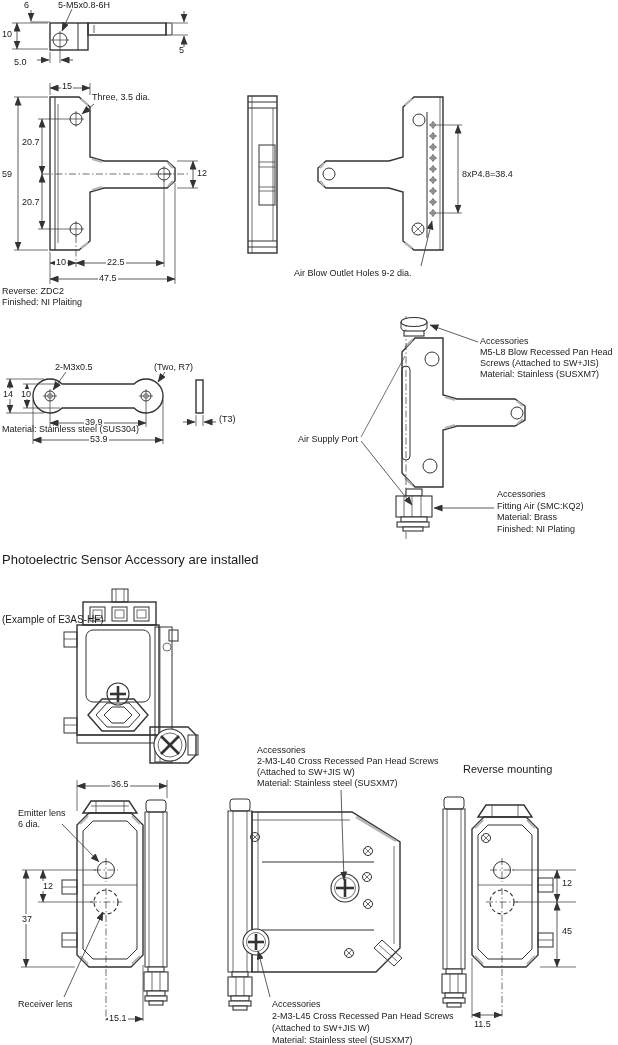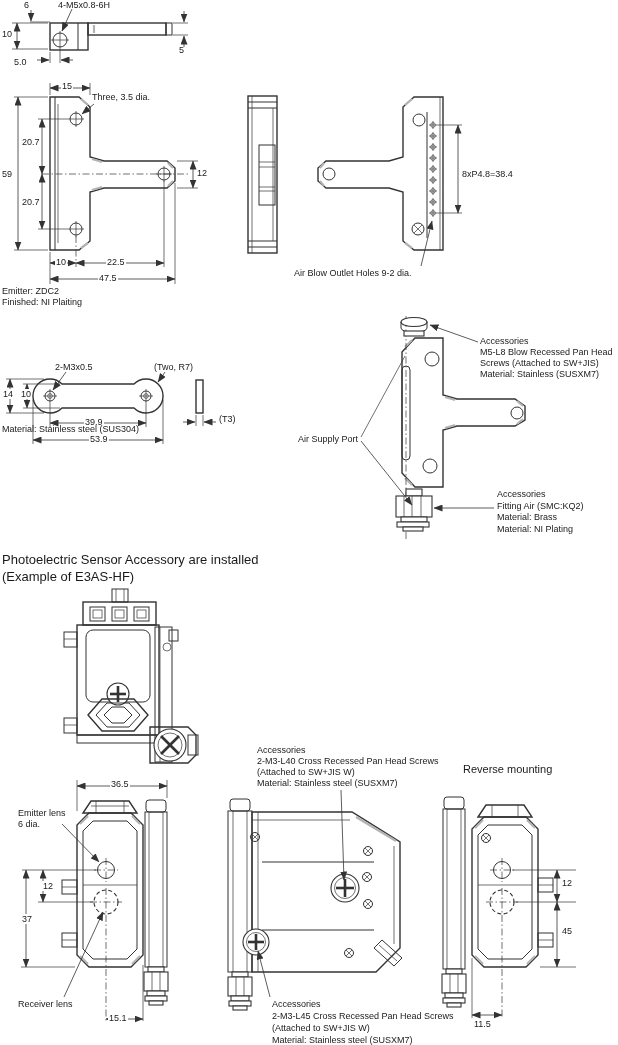--- a/index.html
+++ b/index.html
@@ -2,21 +2,21 @@
 <html><head>
 <meta charset="utf-8">
 <style>
   * { margin:0; padding:0; box-sizing:border-box; }
   html,body { width:618px; height:1045px; background:#ffffff; }
   body { font-family:"Liberation Sans","DejaVu Sans",sans-serif; position:relative; overflow:hidden; color:#1a1a1a; }
   svg.draw { position:absolute; left:0; top:0; }
   .lbl { position:absolute; font-size:9px; line-height:1.15; white-space:nowrap; color:#1a1a1a; }
   .wbg { background:#ffffff; padding:0 1px; }
   .h1 { font-size:13px; }
-  .h2 { font-size:13px; }
+  .h2 { font-size:10px;margin-top:44px; }
   .h3 { font-size:11px; }
   .o   { fill:none; stroke:#333333; stroke-width:1.4; stroke-linejoin:miter; }
   .m   { fill:none; stroke:#333333; stroke-width:1; }
   .t   { fill:none; stroke:#333333; stroke-width:.7; }
   .w   { fill:#ffffff; stroke:#333333; stroke-width:1.1; }
   .dim { fill:none; stroke:#333333; stroke-width:.8; }
   .cl  { fill:none; stroke:#333333; stroke-width:.7; stroke-dasharray:7 2.5 1.5 2.5; }
   .dash{ fill:none; stroke:#333333; stroke-width:1.1; stroke-dasharray:4 2.5; }
   .sh  { fill:none; stroke:#b3b3b3; stroke-width:2.2; }
   .thk { fill:none; stroke:#333333; stroke-width:2.6; }
@@ -439,35 +439,35 @@
     <line class="t" x1="516" y1="902" x2="576" y2="902"></line>
     <line class="t" x1="540" y1="967" x2="576" y2="967"></line>
     <line class="dim" x1="557" y1="870" x2="557" y2="902" marker-start="url(#ar)" marker-end="url(#ar)"></line>
     <line class="dim" x1="557" y1="902" x2="557" y2="967" marker-start="url(#ar)" marker-end="url(#ar)"></line>
     <line class="t" x1="472" y1="958" x2="472" y2="1018"></line>
     <line class="dim" x1="472" y1="1015" x2="502" y2="1015" marker-start="url(#ar)" marker-end="url(#ar)"></line>
   </g>
 </svg>
 
 <span class="lbl" style="left:24px;top:0px">6</span>
-<span class="lbl" style="left:58px;top:0px">4-M5x0.8-6H</span>
+<span class="lbl" style="left:58px;top:0px">5-M5x0.8-6H</span>
 <span class="lbl" style="left:2px;top:29px">10</span>
 <span class="lbl" style="left:14px;top:57px">5.0</span>
 <span class="lbl" style="left:179px;top:45px">5</span>
 
 <span class="lbl wbg" style="left:61px;top:81px">15</span>
 <span class="lbl" style="left:92px;top:92px">Three, 3.5 dia.</span>
 <span class="lbl" style="left:22px;top:137px">20.7</span>
 <span class="lbl" style="left:2px;top:169px">59</span>
 <span class="lbl" style="left:22px;top:197px">20.7</span>
 <span class="lbl" style="left:197px;top:168px">12</span>
 <span class="lbl wbg" style="left:55px;top:257px">10</span>
 <span class="lbl wbg" style="left:106px;top:257px">22.5</span>
 <span class="lbl wbg" style="left:98px;top:273px">47.5</span>
-<span class="lbl" style="left:2px;top:286px">Emitter: ZDC2</span>
+<span class="lbl" style="left:2px;top:286px">Reverse: ZDC2</span>
 <span class="lbl" style="left:2px;top:297px">Finished: NI Plaiting</span>
 
 <span class="lbl" style="left:462px;top:169px">8xP4.8=38.4</span>
 <span class="lbl" style="left:294px;top:268px">Air Blow Outlet Holes 9-2 dia.</span>
 
 <span class="lbl" style="left:55px;top:362px">2-M3x0.5</span>
 <span class="lbl" style="left:154px;top:362px">(Two, R7)</span>
 <span class="lbl wbg" style="left:2px;top:389px">14</span>
 <span class="lbl wbg" style="left:20px;top:389px">10</span>
 <span class="lbl wbg" style="left:84px;top:417px">39.9</span>
@@ -476,21 +476,21 @@
 <span class="lbl" style="left:2px;top:424px">Material: Stainless steel (SUS304)</span>
 
 <span class="lbl" style="left:480px;top:336px">Accessories</span>
 <span class="lbl" style="left:480px;top:347px">M5-L8 Blow Recessed Pan Head</span>
 <span class="lbl" style="left:480px;top:358px">Screws (Attached to SW+JIS)</span>
 <span class="lbl" style="left:480px;top:369px">Material: Stainless (SUSXM7)</span>
 <span class="lbl" style="left:298px;top:434px">Air Supply Port</span>
 <span class="lbl" style="left:497px;top:489px">Accessories</span>
 <span class="lbl" style="left:497px;top:501px">Fitting Air (SMC:KQ2)</span>
 <span class="lbl" style="left:497px;top:512px">Material: Brass</span>
-<span class="lbl" style="left:497px;top:524px">Material: NI Plating</span>
+<span class="lbl" style="left:497px;top:524px">Finished: NI Plating</span>
 
 <span class="lbl h1" style="left:2px;top:553px">Photoelectric Sensor Accessory are installed</span>
 <span class="lbl h2" style="left:2px;top:570px">(Example of E3AS-HF)</span>
 
 <span class="lbl wbg" style="left:110px;top:779px">36.5</span>
 <span class="lbl" style="left:18px;top:808px">Emitter lens</span>
 <span class="lbl" style="left:18px;top:819px">6 dia.</span>
 <span class="lbl wbg" style="left:42px;top:881px">12</span>
 <span class="lbl wbg" style="left:21px;top:914px">37</span>
 <span class="lbl" style="left:18px;top:999px">Receiver lens</span>

